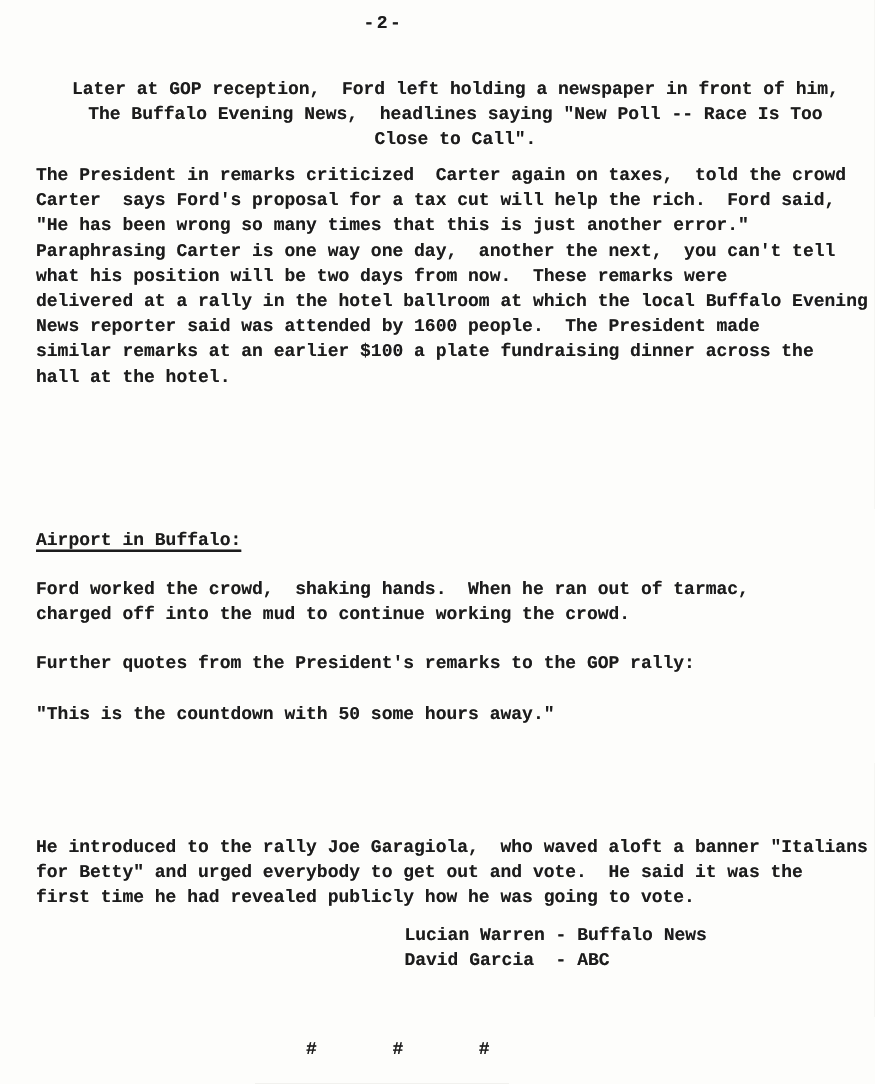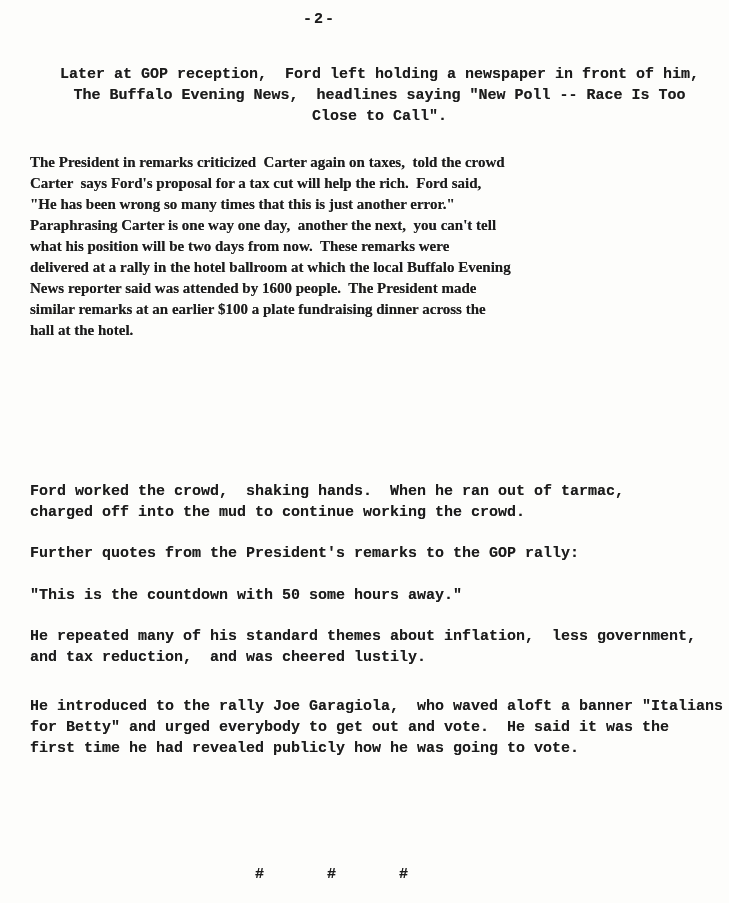--- a/index.html
+++ b/index.html
@@ -27,21 +27,21 @@
     white-space: pre-wrap;
   }
   .page-number {
     position: absolute;
     left: 303px;
     top: 9px;
     white-space: pre;
     letter-spacing: 2px;
   }
   .p1 { top: 64px; text-align: center; }
-  .p2 { top: 152px; font-family: Liberation Serif, serif; }
+  .p2 { top: 136px; }
   .p3 { top: 360px; }
   .heading {
     top: 440px;
     width: auto;
     text-decoration: underline;
     text-decoration-thickness: 2px;
     text-underline-offset: 4px;
   }
   .p4 { top: 481px; }
   .p5 { top: 543px; }
@@ -75,31 +75,32 @@
 Carter  says Ford's proposal for a tax cut will help the rich.  Ford said,
 "He has been wrong so many times that this is just another error."
 Paraphrasing Carter is one way one day,  another the next,  you can't tell
 what his position will be two days from now.  These remarks were
 delivered at a rally in the hotel ballroom at which the local Buffalo Evening
 News reporter said was attended by 1600 people.  The President made
 similar remarks at an earlier $100 a plate fundraising dinner across the
 hall at the hotel.</div>
 
 
+  <div class="block heading">Airport in Buffalo:</div>
 
   <div class="block p4">Ford worked the crowd,  shaking hands.  When he ran out of tarmac,
 charged off into the mud to continue working the crowd.</div>
 
   <div class="block p5">Further quotes from the President's remarks to the GOP rally:</div>
 
   <div class="block p6">"This is the countdown with 50 some hours away."</div>
 
-  <div class="block p7">He repeated many of his standard themes about inflation,  less government,
-and tax reduction,  and was cheered lustily.</div>
 
   <div class="block p8">He introduced to the rally Joe Garagiola,  who waved aloft a banner "Italians
 for Betty" and urged everybody to get out and vote.  He said it was the
 first time he had revealed publicly how he was going to vote.</div>
 
+  <div class="block signature">Lucian Warren - Buffalo News
+David Garcia  - ABC</div>
 
   <div class="block end-marks">#       #       #</div>
 
 </div>
 
 </body></html>

